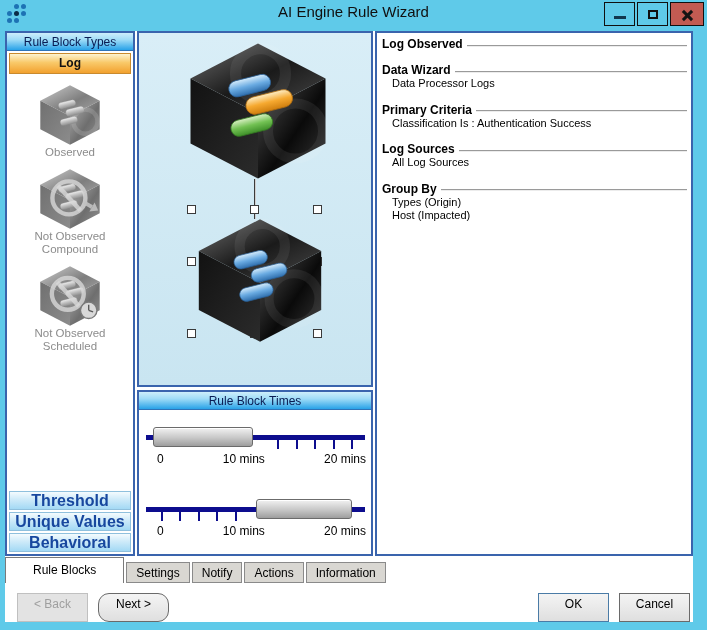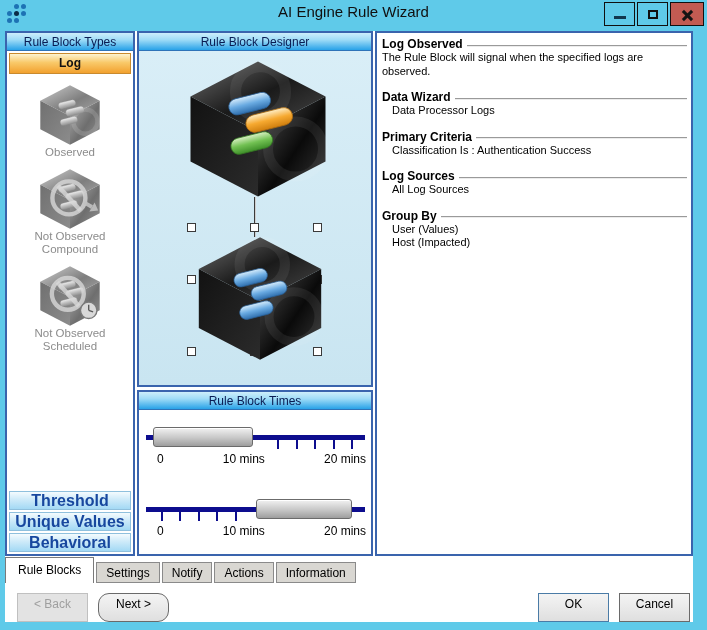--- a/index.html
+++ b/index.html
@@ -68,21 +68,21 @@
   .summary-body{flex:1;padding:4px 4px 16px 5px;overflow:hidden;}
   .sec{margin-bottom:12px;}
   .sec-h{display:flex;align-items:center;font-size:12px;font-weight:bold;color:#000;line-height:14px;}
   .sec-h .t{white-space:nowrap;padding-right:4px;}
   .sec-h .rule{flex:1;height:2px;border-top:1px solid #9a9a9a;border-bottom:1px solid #ececec;margin-top:3px;}
   .sec-line{font-size:11px;line-height:13.5px;color:#000;}
   .ind{padding-left:10px;}
   
   .tabstrip{position:absolute;left:5px;top:557px;height:26px;display:flex;align-items:flex-end;gap:2px;}
   .tab{height:21px;line-height:20px;background:#d9d7d2;border:1px solid #8a8a8a;padding:0 9px;font-size:12px;cursor:pointer;}
-  .tab.active{height:26px;line-height:25px;background:#fff;border-color:#7a7a7a;border-bottom:none;padding:0 12px;}
+  .tab.active{height:26px;line-height:25px;background:#fff;border-color:#7a7a7a;border-bottom:none;padding:0 27px;}
   
   .btn{position:absolute;width:71px;height:29px;font-size:12px;text-align:center;line-height:21px;
        background:linear-gradient(180deg,#f4f4f4,#dfdfdf);border:1px solid #8a8a8a;cursor:pointer;}
   .btn-back{left:17px;top:593px;color:#9f9f9f;border-color:#c0c0c0;background:#e3e3e3;}
   .btn-next{left:98px;top:593px;border-color:#6a6a6a;border-radius:11px;}
   .btn-ok{left:538px;top:593px;border-color:#4a7ba6;}
   .btn-cancel{left:619px;top:593px;border-color:#6a6a6a;}
 </style>
 </head>
 <body>
@@ -200,21 +200,20 @@
     </div>
 
     <div class="type-buttons">
       <div class="type-btn">Threshold</div>
       <div class="type-btn">Unique Values</div>
       <div class="type-btn">Behavioral</div>
     </div>
   </div>
 
   <div class="panel designer-panel">
-    <div class="phdr">Rule Block Designer</div>
     <div class="canvas">
 
       <svg class="cube-lg" viewBox="0 0 120 112">
         <defs>
           <linearGradient id="gTop" x1="0" y1="0" x2="1" y2="1">
               <stop offset="0" stop-color="#6e6e6e"></stop>
               <stop offset=".5" stop-color="#1a1a1a"></stop>
               <stop offset="1" stop-color="#4a4a4a"></stop>
             </linearGradient>
           <linearGradient id="gLeft" x1="0" y1="0" x2="1" y2="1">
@@ -317,21 +316,20 @@
   </div>
 
   <div class="panel summary-panel">
     <div class="summary-body">
 
       <div class="sec">
         <div class="sec-h">
             <span class="t">Log Observed</span>
             <span class="rule"></span>
           </div>
-        <div class="sec-line">The Rule Block will signal when the specified logs are observed.</div>
       </div>
 
       <div class="sec">
         <div class="sec-h">
             <span class="t">Data Wizard</span>
             <span class="rule"></span>
           </div>
         <div class="sec-line ind">Data Processor Logs</div>
       </div>
 
@@ -349,21 +347,21 @@
             <span class="rule"></span>
           </div>
         <div class="sec-line ind">All Log Sources</div>
       </div>
 
       <div class="sec">
         <div class="sec-h">
             <span class="t">Group By</span>
             <span class="rule"></span>
           </div>
-        <div class="sec-line ind">User (Values)</div>
+        <div class="sec-line ind">Types (Origin)</div>
         <div class="sec-line ind">Host (Impacted)</div>
       </div>
     </div>
   </div>
 
   <div class="tabstrip">
     <div class="tab active">Rule Blocks</div>
     <div class="tab">Settings</div>
     <div class="tab">Notify</div>
     <div class="tab">Actions</div>

